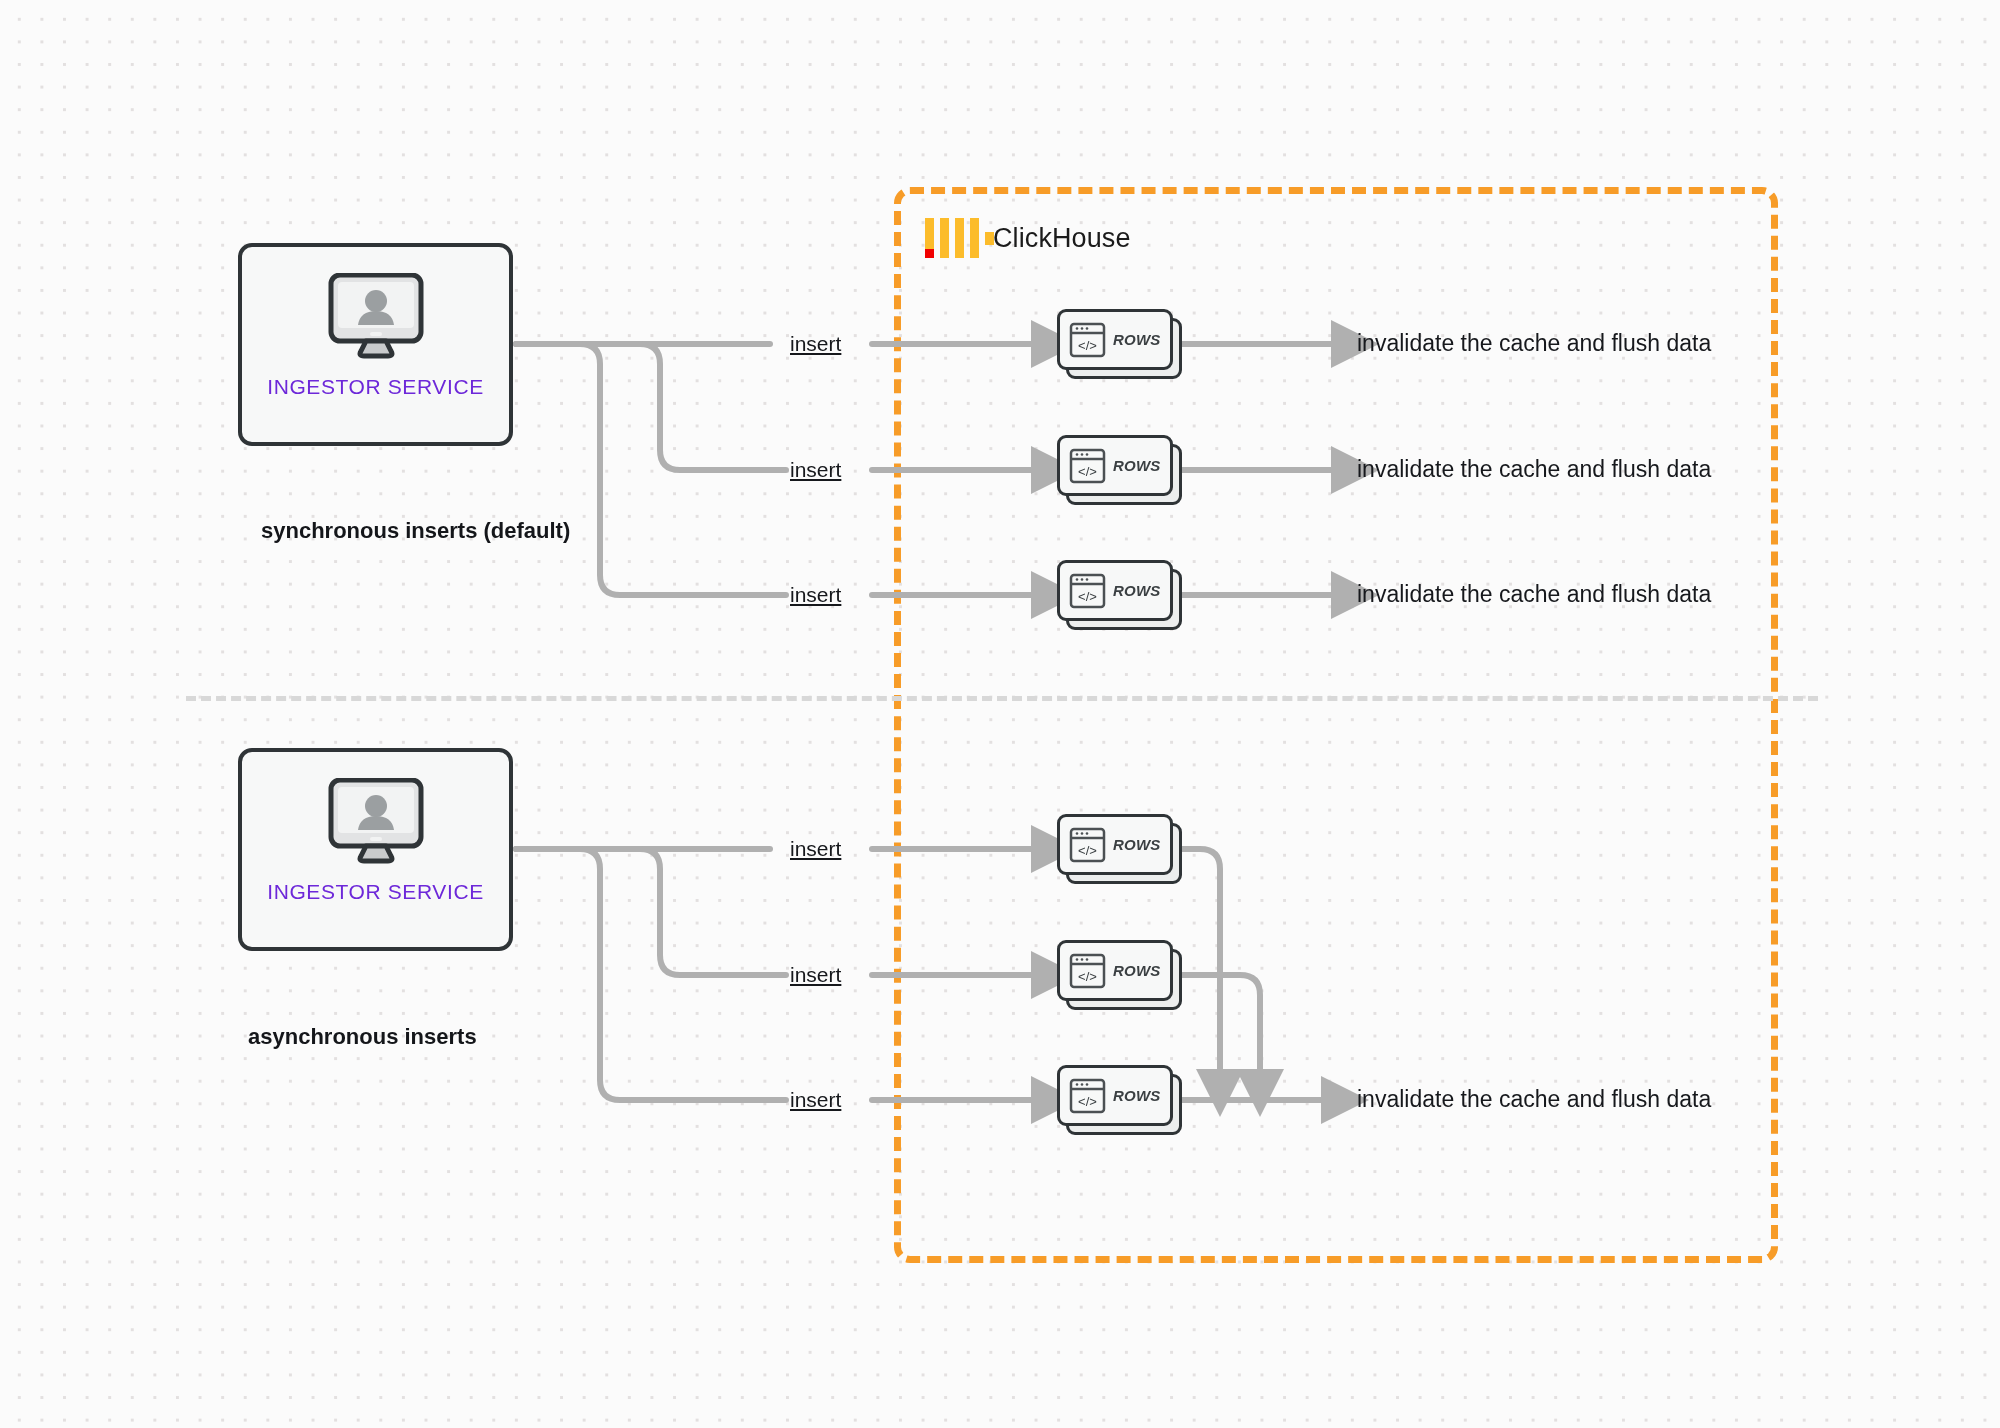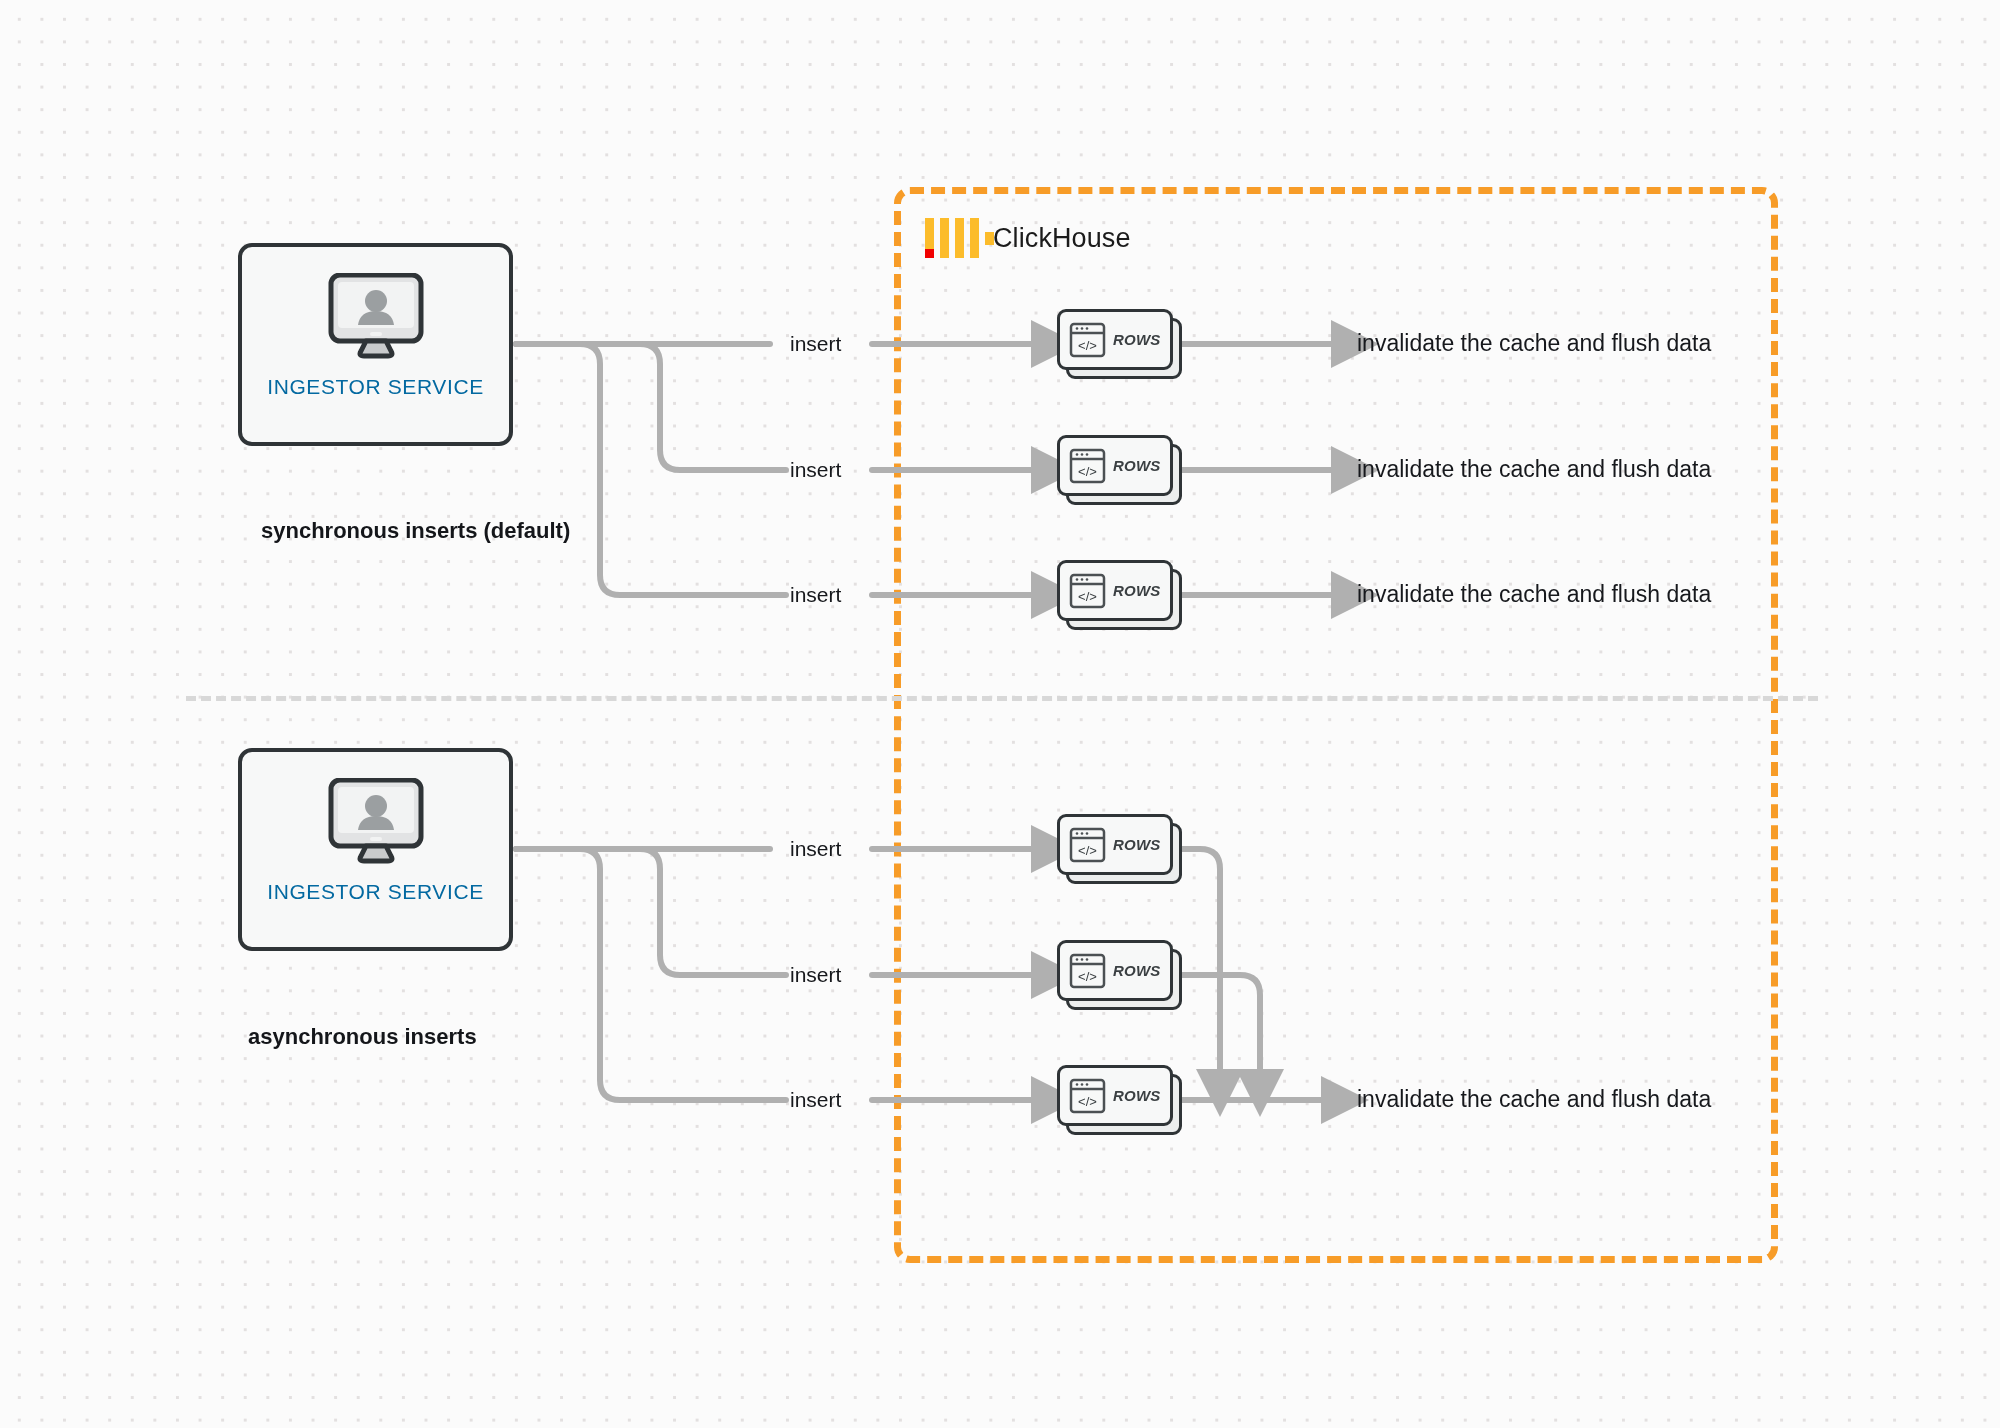--- a/index.html
+++ b/index.html
@@ -108,21 +108,21 @@
 
   .monitor {
     width: 96px;
     height: 86px;
     position: relative;
   }
   .ingestor-label {
     margin-top: 16px;
     font-size: 21px;
     letter-spacing: 0.6px;
-    color: #0369a1;
+    color: #6d28d9;
     white-space: nowrap;
   }
 
   
   .caption {
     position: absolute;
     font-size: 22px;
     font-weight: bold;
     color: #14161a;
     white-space: nowrap;
@@ -175,20 +175,21 @@
     color: #3b4043;
     letter-spacing: 0.2px;
   }
 
   
   .wire-label {
     position: absolute;
     font-size: 21px;
     color: #16181c;
     white-space: nowrap;
+    text-decoration: underline;
   }
   .out-label {
     position: absolute;
     font-size: 23px;
     color: #16181c;
     white-space: nowrap;
   }
 
   .divider {
     position: absolute;

